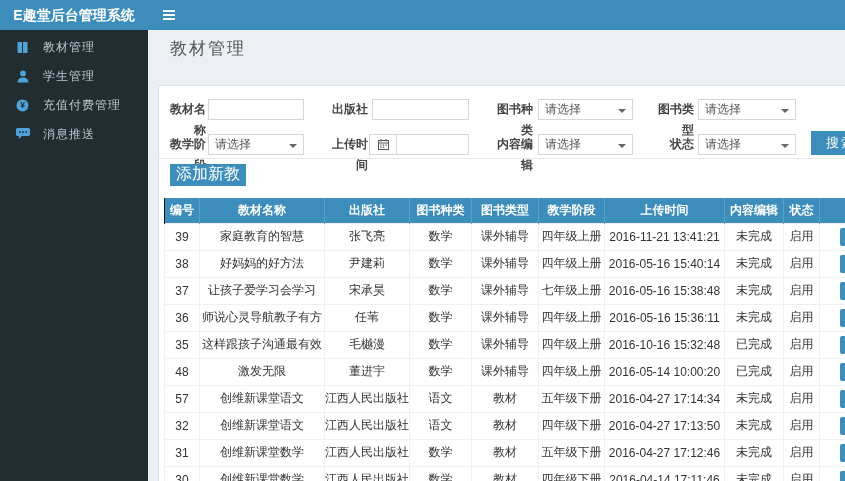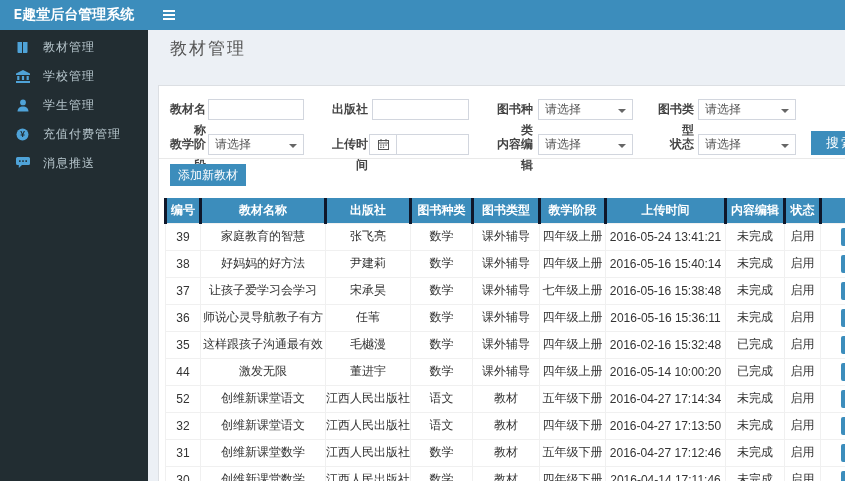--- a/index.html
+++ b/index.html
@@ -2,21 +2,21 @@
 <html><head>
 <meta charset="utf-8">
 <style>
   * { margin:0; padding:0; box-sizing:border-box; }
   html,body { width:845px; height:481px; overflow:hidden; }
   body { font-family:"Liberation Sans","DejaVu Sans",sans-serif; font-size:12px; color:#333; background:#ecf0f5; position:relative; }
 
   
   .topbar { position:absolute; left:0; top:0; width:845px; height:30px; background:#3c8dbc; z-index:5; }
   .logo { position:absolute; left:0; top:0; width:148px; height:30px; line-height:30px; text-align:center;
-          color:#fff; font-size:14px; font-weight:bold; background:#3c8dbc; cursor:pointer;font-family:Liberation Mono, monospace; }
+          color:#fff; font-size:14px; font-weight:bold; background:#3c8dbc; cursor:pointer; }
   .hamburger { position:absolute; left:155px; top:0; width:28px; height:30px; display:flex; align-items:center; justify-content:center; cursor:pointer; }
 
   
   .sidebar { position:absolute; left:0; top:30px; width:148px; height:451px; background:#222d32; }
   .side-item { height:28px; display:flex; align-items:center; color:#b8c7ce; cursor:pointer; padding-left:15px; margin-top:1px; }
   .side-item:first-child { margin-top:3px; }
   .side-icon { width:15px; height:14px; margin-right:13px; display:flex; align-items:center; justify-content:center; }
   .side-label { font-size:12px; letter-spacing:1px; }
 
   
@@ -38,26 +38,26 @@
   .l3 { left:329px; width:45px; } .l4 { left:489px; width:46px; }
   .c1 { left:49px;  width:96px; } .c2 { left:213px; width:97px; }
   .c3 { left:379px; width:95px; } .c4 { left:539px; width:98px; }
   .addon { left:210px; width:28px; justify-content:center; cursor:default; }
   .date-in { left:237px; width:73px; }
   .search-btn { position:absolute; left:652px; top:45px; width:60px; height:24px; background:#3c8dbc; color:#fff;
                 border:none; font-size:13px; cursor:pointer; font-family:inherit; letter-spacing:2px; }
 
   
   .add-btn { position:absolute; left:11px; top:78px; width:76px; height:22px; background:#3c8dbc; color:#fff;
-             border:none; font-size:12px; cursor:pointer; font-family:inherit; }
+             border:none; font-size:16px; cursor:pointer; font-family:inherit; }
 
   
   table { position:absolute; left:5px; top:112px; width:700px; border-collapse:collapse; table-layout:fixed; }
   thead th { background:#3c8dbc; color:#fff; font-size:12px; font-weight:bold; height:25px;
-             border-right:1px solid #5ba0c9; border-left:3px solid #0f172a;margin-left:39px; }
+             border-right:1px solid #5ba0c9; border-left:1px solid #0f172a;margin-left:39px; }
   tbody td { height:27px; text-align:center; font-size:12px; color:#333; background:#fff;
              border:1px solid #f0f0f0; white-space:nowrap; overflow:hidden; }
   td.action-td { text-align:left; padding-left:20px; border-right:none; }
   .row-action { width:26px; height:18px; background:#3c8dbc; border:none; border-radius:2px; cursor:pointer; vertical-align:middle; }
 </style>
 </head>
 <body>
 
 <header class="topbar">
   <div class="logo">
@@ -75,28 +75,20 @@
 </header>
 
 <aside class="sidebar">
   <div class="side-item">
     <span class="side-icon">
       <svg width="13" height="13" viewBox="0 0 13 13">
           <path fill="#4fa3d8" d="M1.5 1h4.5v11H2.5a1 1 0 0 1-1-1V1zm5.5 0h4.5v10a1 1 0 0 1-1 1H7V1z"></path>
         </svg>
     </span>
     <span class="side-label">教材管理</span>
-  </div>
-  <div class="side-item">
-    <span class="side-icon">
-      <svg width="14" height="13" viewBox="0 0 14 13">
-          <path fill="#4fa3d8" d="M7 0l7 3.6V5H0V3.6L7 0zM1.2 6h2.2v4H1.2zM5.9 6h2.2v4H5.9zM10.6 6h2.2v4h-2.2zM0 11h14v2H0z"></path>
-        </svg>
-    </span>
-    <span class="side-label">学校管理</span>
   </div>
   <div class="side-item">
     <span class="side-icon">
       <svg width="12" height="13" viewBox="0 0 12 13">
           <g fill="#4fa3d8">
             <circle cx="6" cy="3.4" r="2.9"></circle>
             <path d="M0.5 12.5c0-3.1 2.4-5 5.5-5s5.5 1.9 5.5 5z"></path>
           </g>
         </svg>
     </span>
@@ -221,21 +213,21 @@
         </tr>
       </thead>
       <tbody>
           <tr>
     <td>39</td>
             <td>家庭教育的智慧</td>
             <td>张飞亮</td>
             <td>数学</td>
             <td>课外辅导</td>
             <td>四年级上册</td>
-            <td>2016-05-24 13:41:21</td>
+            <td>2016-11-21 13:41:21</td>
             <td>未完成</td>
             <td>启用</td>
             <td class="action-td">
       <button class="row-action"></button>
     </td>
   </tr>
           <tr>
     <td>38</td>
             <td>好妈妈的好方法</td>
             <td>尹建莉</td>
@@ -277,43 +269,43 @@
       <button class="row-action"></button>
     </td>
   </tr>
           <tr>
     <td>35</td>
             <td>这样跟孩子沟通最有效</td>
             <td>毛樾漫</td>
             <td>数学</td>
             <td>课外辅导</td>
             <td>四年级上册</td>
-            <td>2016-02-16 15:32:48</td>
+            <td>2016-10-16 15:32:48</td>
             <td>已完成</td>
             <td>启用</td>
             <td class="action-td">
       <button class="row-action"></button>
     </td>
   </tr>
           <tr>
-    <td>44</td>
+    <td>48</td>
             <td>激发无限</td>
             <td>董进宇</td>
             <td>数学</td>
             <td>课外辅导</td>
             <td>四年级上册</td>
             <td>2016-05-14 10:00:20</td>
             <td>已完成</td>
             <td>启用</td>
             <td class="action-td">
       <button class="row-action"></button>
     </td>
   </tr>
           <tr>
-    <td>52</td>
+    <td>57</td>
             <td>创维新课堂语文</td>
             <td>江西人民出版社</td>
             <td>语文</td>
             <td>教材</td>
             <td>五年级下册</td>
             <td>2016-04-27 17:14:34</td>
             <td>未完成</td>
             <td>启用</td>
             <td class="action-td">
       <button class="row-action"></button>

